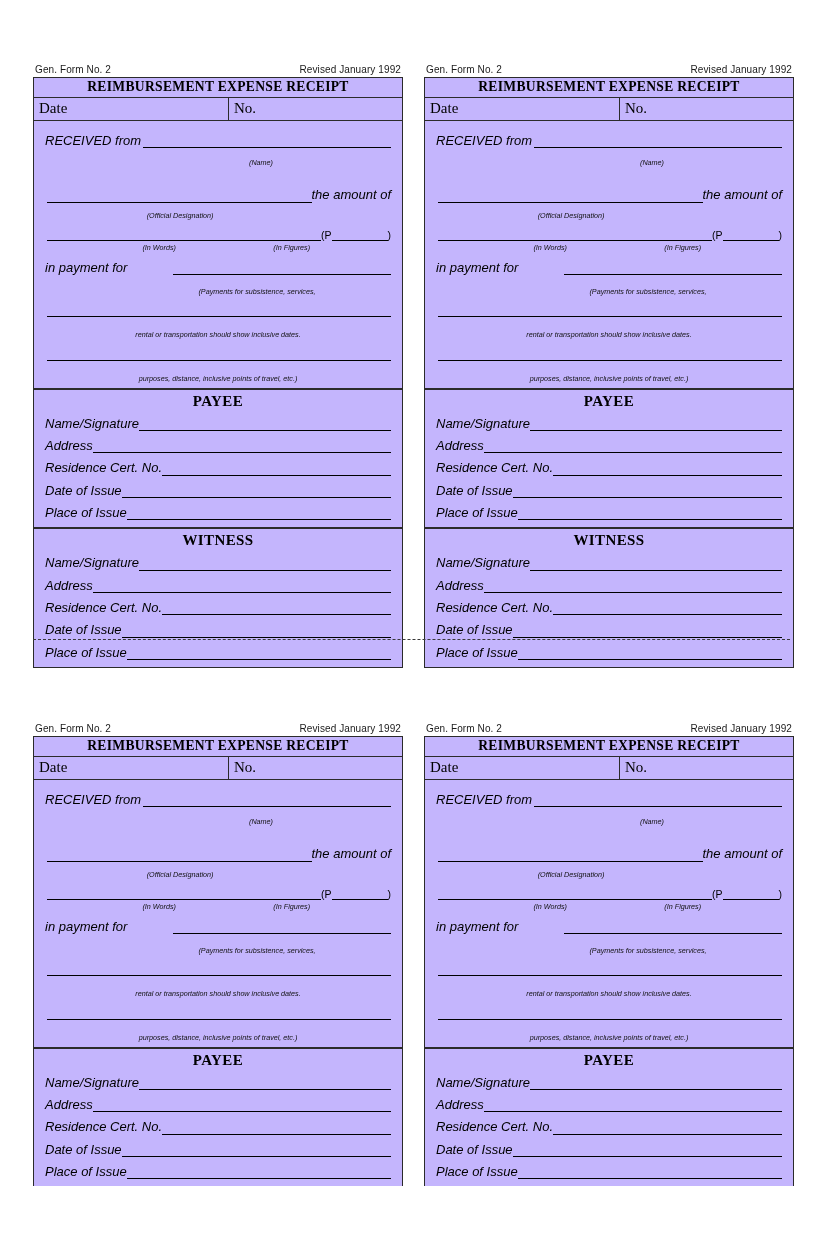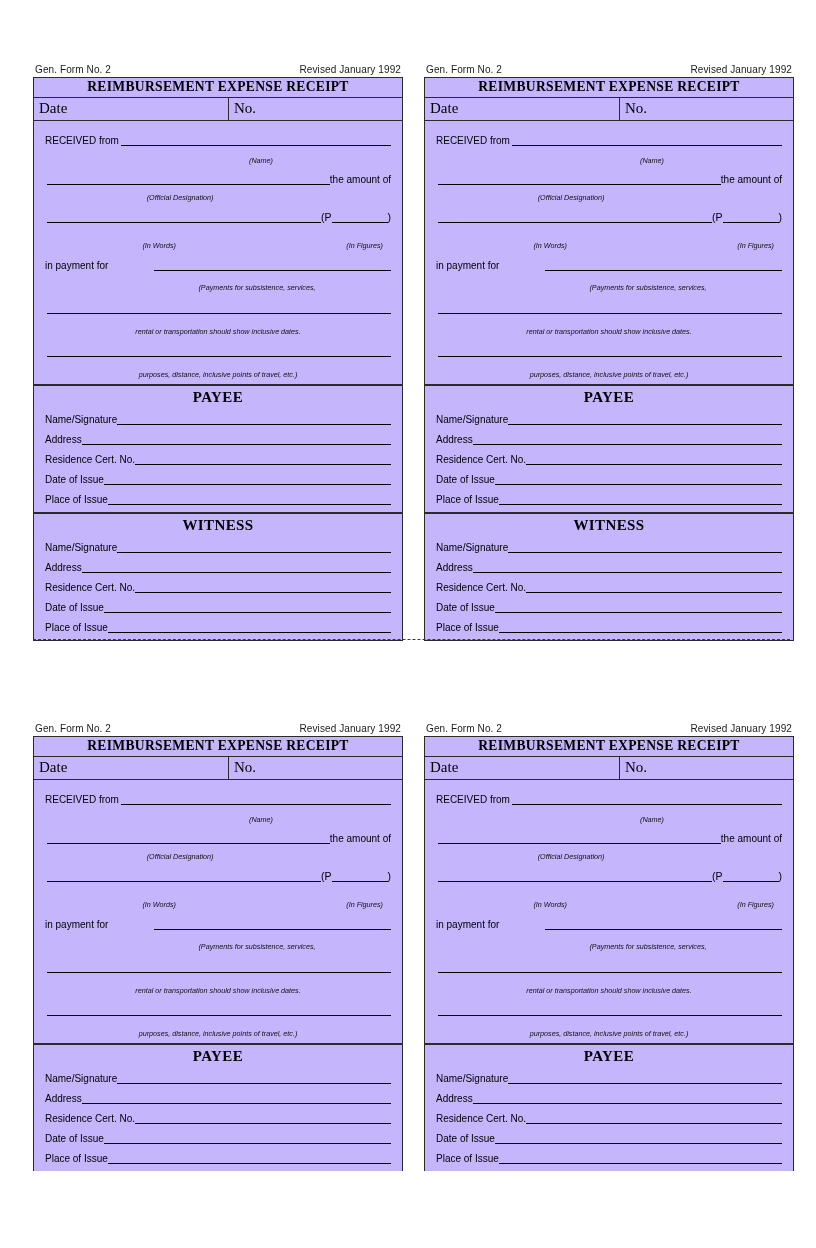--- a/index.html
+++ b/index.html
@@ -69,53 +69,54 @@
   .dateno-row .cell-no {
     flex: 1;
     padding: 2px 0 3px 5px;
   }
 
   
   .body-area { padding: 11px 11px 6px 11px; }
 
   .ln { display: flex; align-items: flex-end; }
   .lbl {
-    font-size: 10px;
+    font-size: 13px;
     white-space: nowrap;
     line-height: 1.1;
     padding-bottom: 1px;
+    font-style: italic;
   }
   .blank {
     flex: 1;
     border-bottom: 1px solid #000;
     height: 12px;
     margin: 0 0 1px 2px;
   }
 
   .cap {
     font-size: 7.2px;
     font-style: italic;
     text-align: center;
     line-height: 1;
     color: #111;
   }
   .cap-row { display: flex; }
 
   .row-received { margin-top: 2px; }
   .cap-name { width: 100%; padding-left: 86px; margin-top: 10px; }
 
-  .row-desig { margin-top: 9px; }
+  .row-desig { margin-top: 22px; }
   .cap-desig { padding-left: 14px; width: 74%; margin-top: 8px; text-align: center; }
 
   .row-words { margin-top: 10px; }
   .paren { font-size: 10.5px; padding-bottom: 1px; }
   .blank-figures { width: 56px; border-bottom: 1px solid #000; height: 12px; margin-bottom: 1px; }
-  .cap-words-row { margin-top: 18px; display: flex; }
+  .cap-words-row { margin-top: 2px; display: flex; }
   .cap-inwords { width: 66%; text-align: center; }
-  .cap-infigures { flex: 1; text-align: right; padding-right: 8px; }
+  .cap-infigures { flex: 1; text-align: left; padding-right: 8px; }
 
   .row-payfor { margin-top: 10px; gap: 44px; }
   .cap-pay1 { margin-top: 12px; padding-left: 78px; text-align: center; }
 
   .row-free { margin-top: 10px; }
   .cap-free { margin-top: 13px; text-align: center; }
 
   
   .section-head {
     border-top: 2px solid #2b2b2b;

